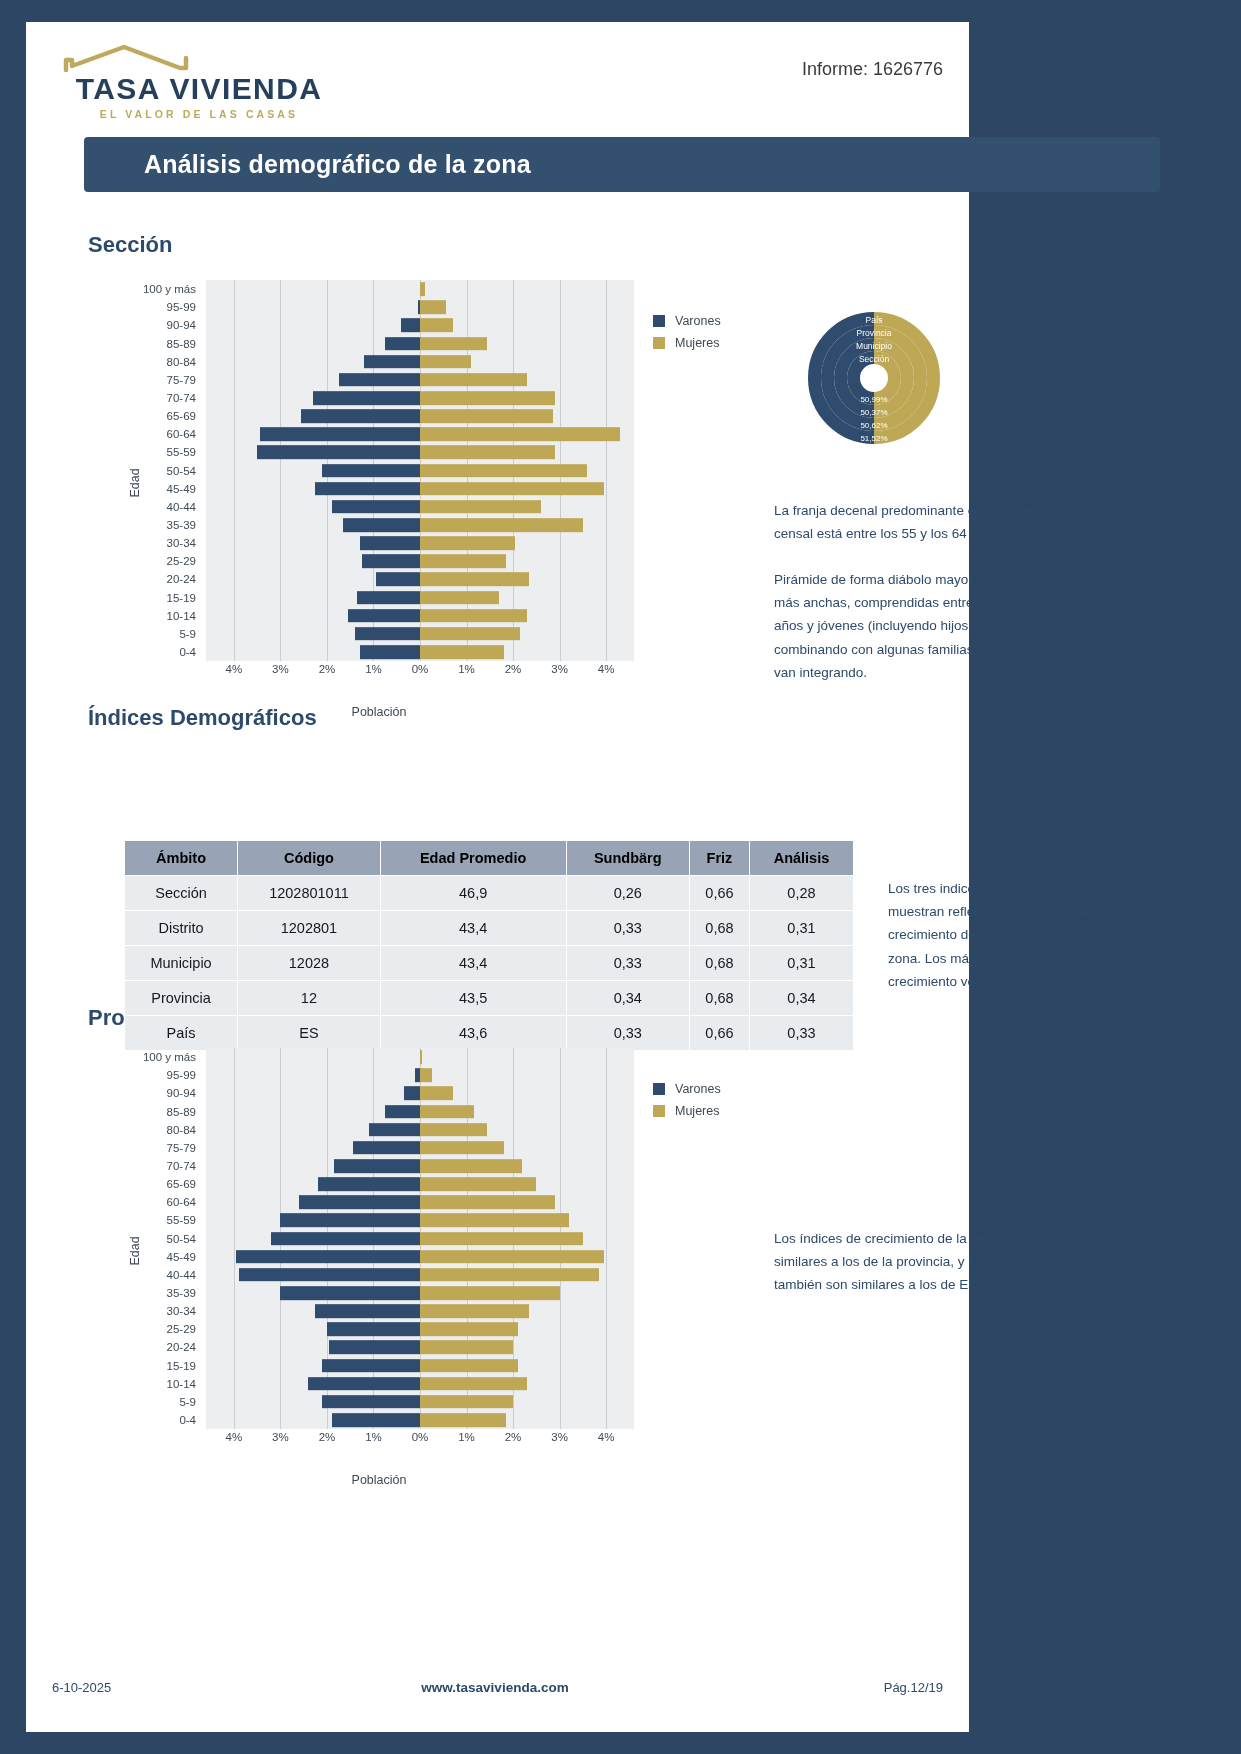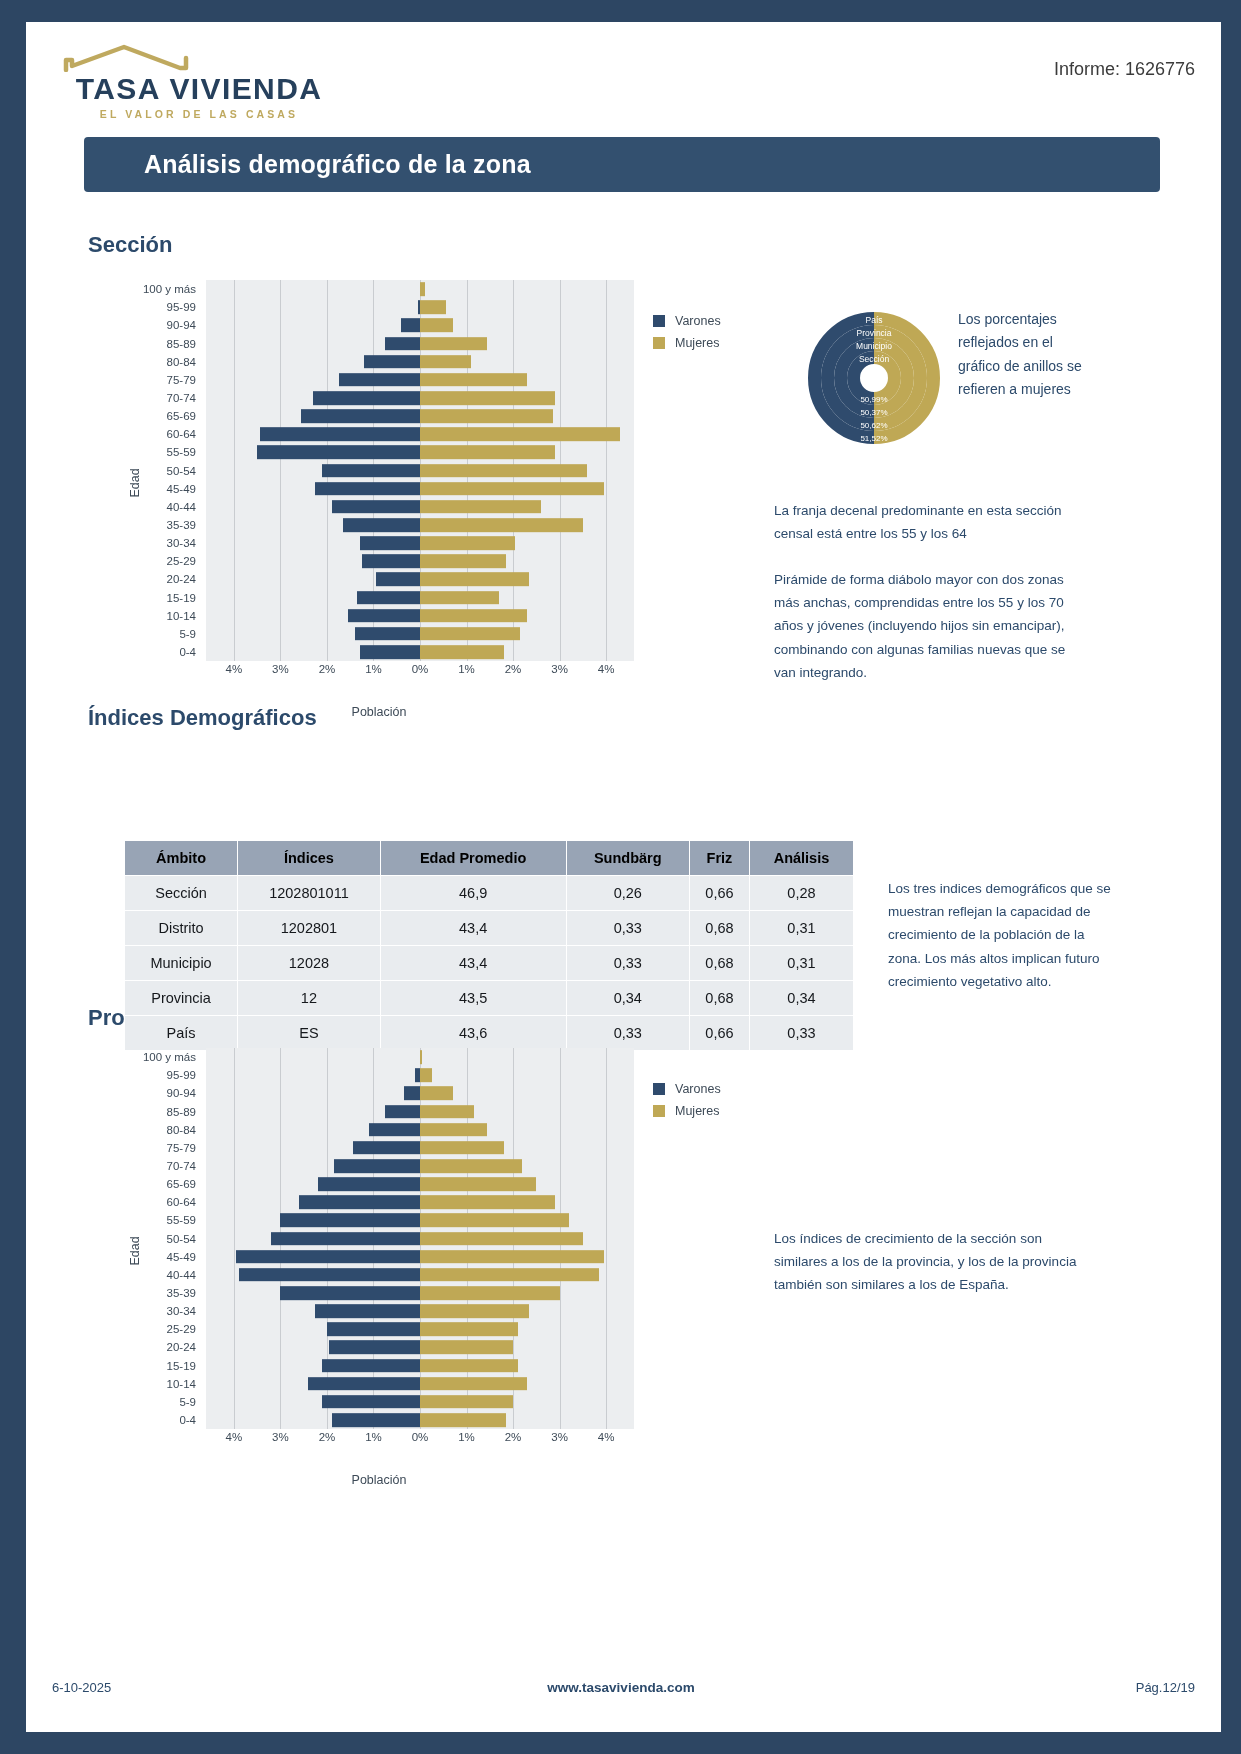--- a/index.html
+++ b/index.html
@@ -4,21 +4,21 @@
 <style>
   * { box-sizing: border-box; margin: 0; padding: 0; }
   html, body {
     width: 1241px; height: 1754px;
     font-family: "Liberation Sans", sans-serif;
     background: #2d4663;
   }
   .page {
     position: absolute;
     left: 26px; top: 22px;
-    width: 1195px; height: 1710px;
+    width: 943px; height: 1710px;
     background: #ffffff;
   }
 
   
   .header { position: relative; height: 110px; }
   .logo { position: absolute; left: 28px; top: 22px; width: 290px; }
   .logo-roof { display: block; margin: 0 auto 2px 8px; }
   .logo-main {
     font-size: 30px; font-weight: bold; letter-spacing: 1.4px;
     color: #26405c; line-height: 1; text-align: center;
@@ -286,30 +286,29 @@
         <path d="M 68 34.5 A 33.5 33.5 0 0 1 68 101.5" fill="none" stroke="#bfa855" stroke-width="13"></path>
         <text x="68" y="38.5" text-anchor="middle" font-size="8.5" fill="#ffffff" font-family="&quot;Liberation Sans&quot;, sans-serif">Municipio</text>
         <text x="68" y="104.5" text-anchor="middle" font-size="8" fill="#ffffff" font-family="&quot;Liberation Sans&quot;, sans-serif">50,37%</text>
         <path d="M 68 47.5 A 20.5 20.5 0 0 0 68 88.5" fill="none" stroke="#2f4b6d" stroke-width="13"></path>
         <path d="M 68 47.5 A 20.5 20.5 0 0 1 68 88.5" fill="none" stroke="#bfa855" stroke-width="13"></path>
         <text x="68" y="51.5" text-anchor="middle" font-size="8.5" fill="#ffffff" font-family="&quot;Liberation Sans&quot;, sans-serif">Sección</text>
         <text x="68" y="91.5" text-anchor="middle" font-size="8" fill="#ffffff" font-family="&quot;Liberation Sans&quot;, sans-serif">50,99%</text>
         <circle cx="68" cy="68" r="9" fill="#ffffff"></circle>
       </svg>
     </div>
-  <div class="donut-note">Los porcentajes reflejados en el gráfico de anillos se refieren a mujeres</div>
 
   <div class="note" id="note-franja">La franja decenal predominante en esta sección censal está entre los 55 y los 64</div>
   <div class="note" id="note-piramide">Pirámide de forma diábolo mayor con dos zonas más anchas, comprendidas entre los 55 y los 70 años y jóvenes (incluyendo hijos sin emancipar), combinando con algunas familias nuevas que se van integrando.</div>
 
   <table class="tbl">
     <thead>
         <tr>
           <th>Ámbito</th>
-          <th>Índices</th>
+          <th>Código</th>
           <th>Edad Promedio</th>
           <th>Sundbärg</th>
           <th>Friz</th>
           <th>Análisis</th>
         </tr>
       </thead>
     <tbody>
         <tr>
           <td>Sección</td>
           <td>1202801011</td>

